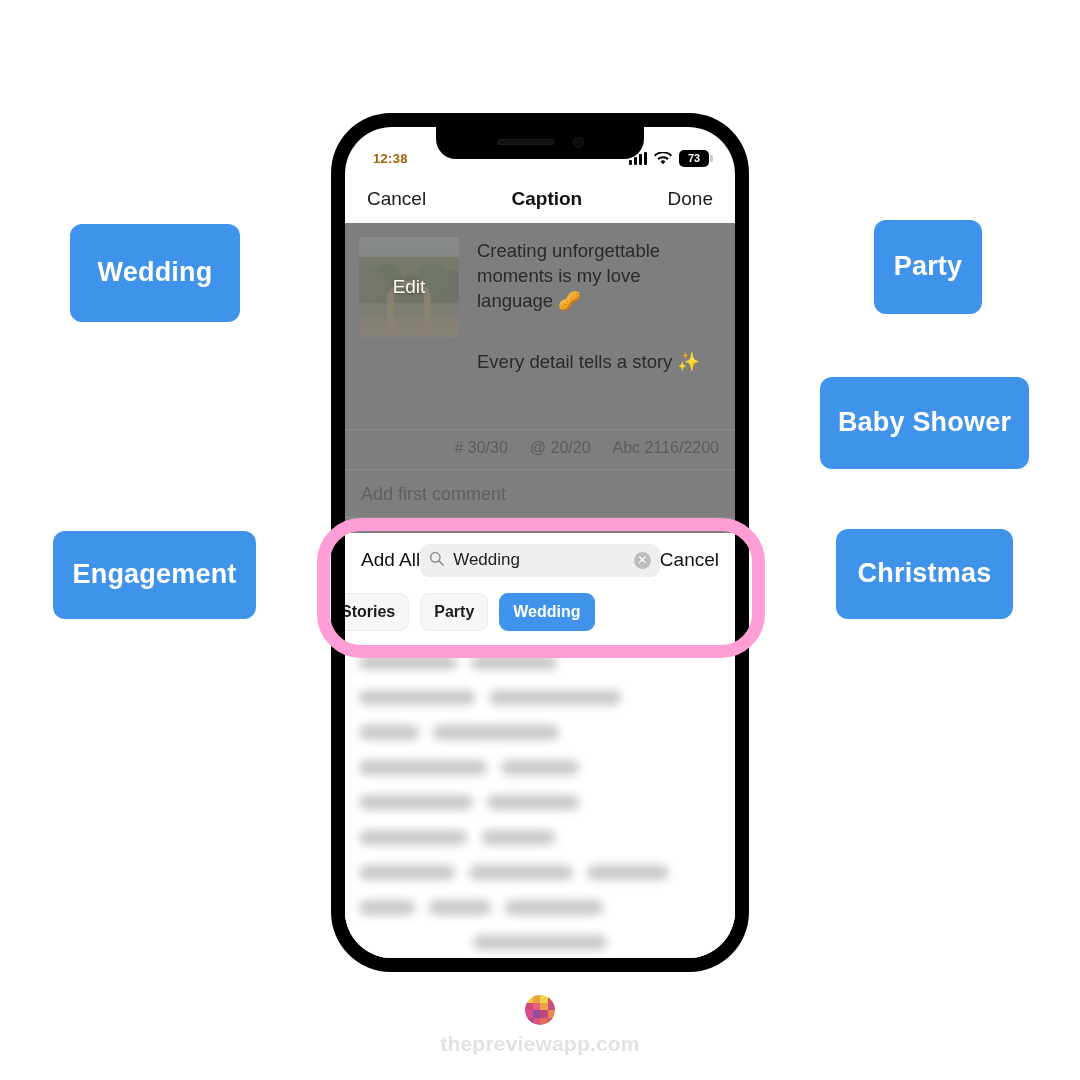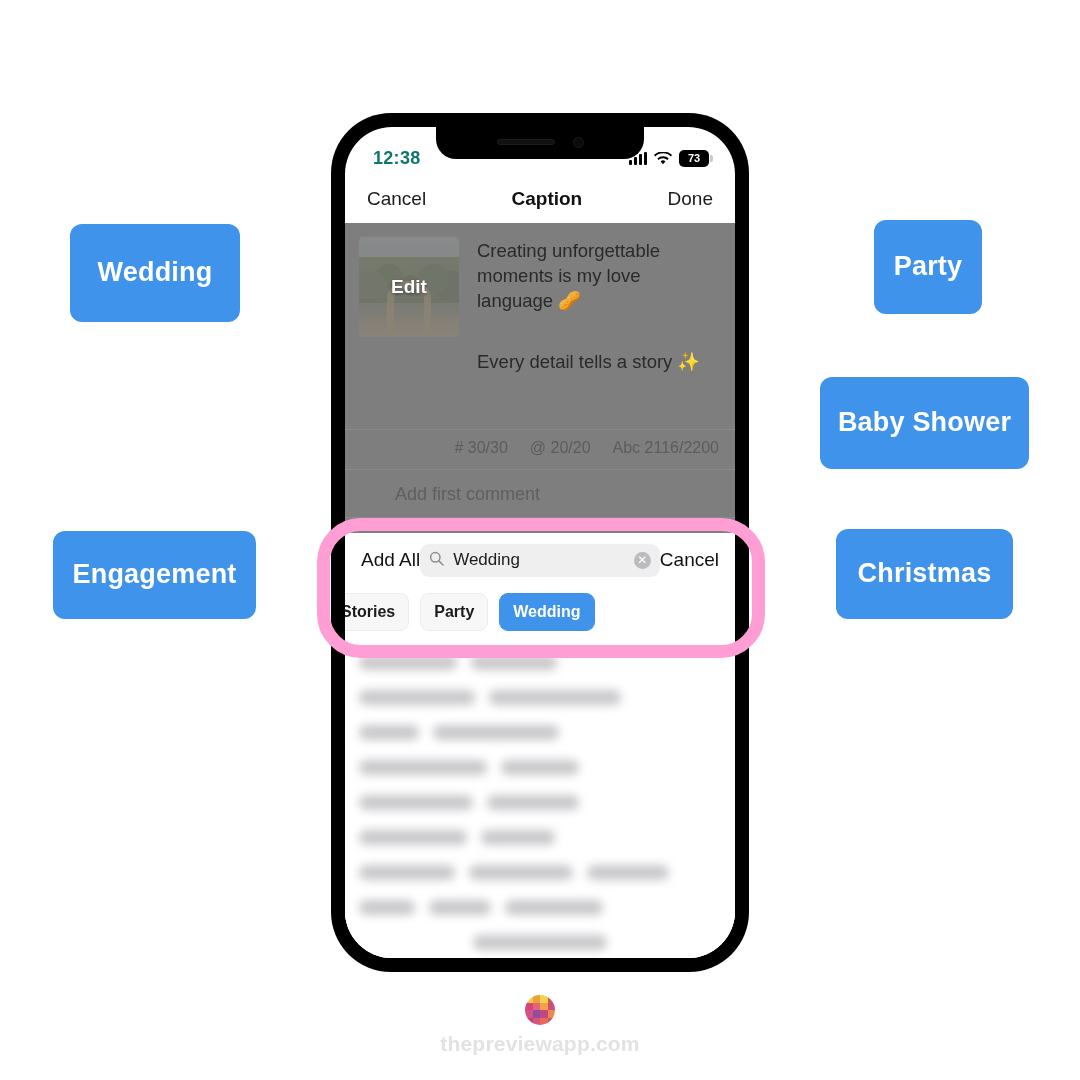--- a/index.html
+++ b/index.html
@@ -55,21 +55,21 @@
   .camera { width: 11px; height: 11px; border-radius: 50%; background: #0b0b0b; border: 1px solid #1b1b1b; margin-top: -2px;}
 
   
   .statusbar {
     position: absolute; top: 0; left: 0; right: 0;
     height: 48px;
     display: flex; align-items: center; justify-content: space-between;
     padding: 14px 26px 0 28px;
     z-index: 8;
   }
-  .sb-time { font-size: 18px; font-weight: bold; color: #0f766e; letter-spacing: .3px; }
+  .sb-time { font-size: 13px; font-weight: bold; color: #a16207; letter-spacing: .3px; }
   .sb-right { display: flex; align-items: center; gap: 7px; }
   .sig { display: flex; align-items: flex-end; gap: 2px; height: 13px; }
   .sig i { display: block; width: 3px; background: #000; border-radius: 1px; }
   .sig i:nth-child(1){height:5px}.sig i:nth-child(2){height:8px}
   .sig i:nth-child(3){height:11px}.sig i:nth-child(4){height:13px}
   .wifi { position: relative; width: 18px; height: 13px; }
   .wifi svg { display:block; }
   .batt {
     min-width: 30px; height: 17px; background: #000; border-radius: 5px;
     color: #fff; font-size: 11px; font-weight: bold;
@@ -125,38 +125,38 @@
   .thumb .arch {
     position:absolute; bottom:4%; left:28%; width:44%; height:52%;
     border: 7px solid #a08a63; border-bottom: none;
     border-top-left-radius: 60% 40%; border-top-right-radius: 60% 40%;
     opacity: .92;
   }
   .thumb .ground { position:absolute; bottom:0; left:0; right:0; height:20%;
     background: linear-gradient(#8d7f66, #9c8e74); }
   .thumb .edit {
     position:absolute; inset:0; display:flex; align-items:center; justify-content:center;
-    color:#ffffff; font-size:19px; font-weight:bold;
+    color:#ffffff; font-size:19px; font-weight:normal;
     text-shadow: 0 1px 3px rgba(0,0,0,.45);
   }
   .thumb .veil { position:absolute; inset:0; background:rgba(126,126,126,.62); }
   .cap-text { flex: 1 1 auto; padding-top: 2px; }
   .cap-text p { font-size: 18.5px; line-height: 1.34; color: #2a2a2a; }
   .cap-text p + p { margin-top: 37px; }
 
   .counters {
     position: absolute; top: 216px; right: 16px;
     display: flex; gap: 22px; z-index: 4;
     font-size: 16px; color: #5c5c5c;
   }
   .divline { position:absolute; left:0; right:0; height:1px; background:#8a8a8a; z-index:4; }
   .comment-row {
     position: absolute; top: 248px; left: 0; right: 0; height: 46px;
     display: flex; align-items: center; padding: 0 16px;
-    font-size: 18px; color: #5f5f5f; z-index: 4; margin-left: 34px;
+    font-size: 18px; color: #5f5f5f; z-index: 4;
   }
 
   
   .panel {
     position: absolute; top: 310px; left: 0; right: 0; bottom: 0;
     background: #ffffff; z-index: 5;
   }
   .searchrow {
     height: 54px; display: flex; align-items: center; gap: 0;
     padding: 0 16px;

